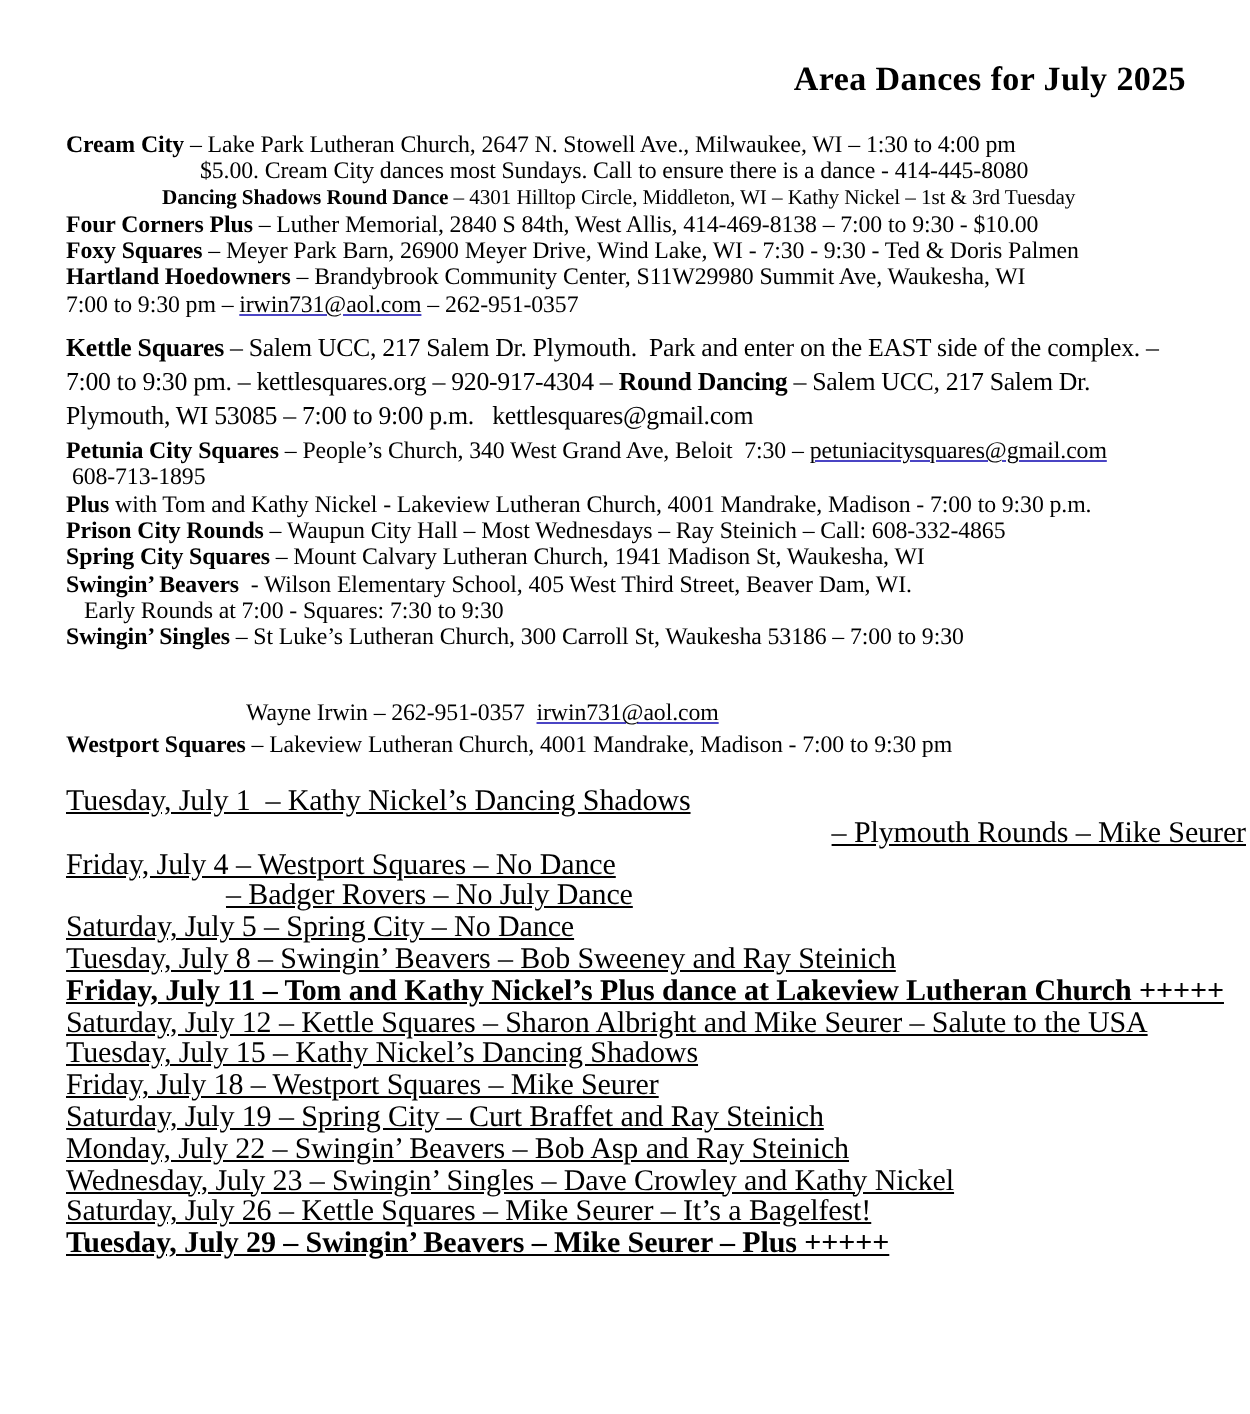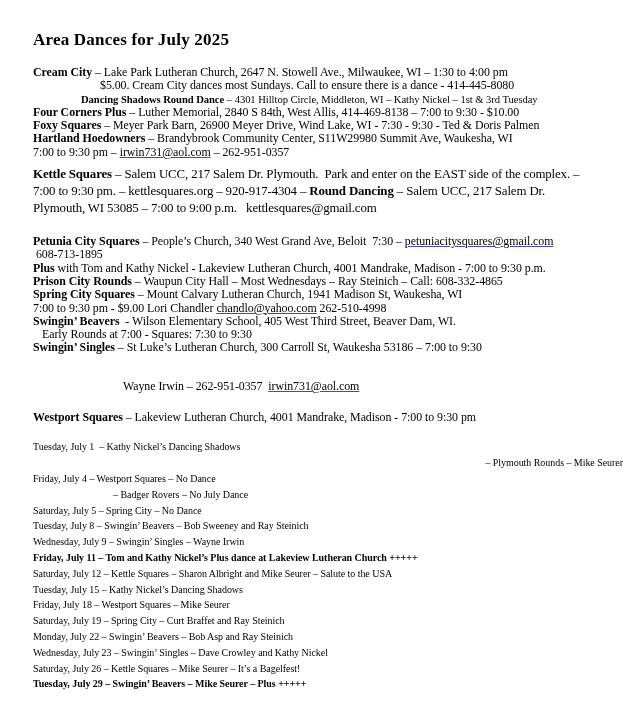--- a/index.html
+++ b/index.html
@@ -5,47 +5,48 @@
   html, body { margin: 0; padding: 0; }
   body {
     width: 625px; height: 707px;
     background: #ffffff;
     color: #000000;
     font-family: "Liberation Serif", "DejaVu Serif", serif;
     overflow: hidden;
   }
   .page { padding: 30px 2px 0 33px; }
   .title {
-    text-align: left;
+    text-align: right;
     font-weight: bold;
     font-size: 17px;
     margin: 0 30px 16px 0;
     letter-spacing: 0.2px;
   }
   .line {
     white-space: pre-wrap;
     font-size: 11.9px;
     line-height: 13.3px;
     letter-spacing: -0.05px;
   }
   .venues { margin-bottom: 0; }
   .small  { font-size: 10.6px; margin-left: 48px; }
   .large  { font-size: 12.9px; line-height: 17px; letter-spacing: -0.15px; }
   .gap-top     { margin-top: 7px; }
-  .gap-top-sm  { margin-top: 18px; }
+  .gap-top-sm  { margin-top: 2px; }
   .indent-dollar { padding-left: 67px; }
   .indent-early  { padding-left: 9px; }
   .indent-wayne  { padding-left: 90px; margin-top: 25px; }
   .indent-cont1  { padding-left: 88px; text-align: right; }
   .indent-cont2  { padding-left: 80px; }
   .schedule { margin-top: 15px; }
   .schedule .line {
-    font-size: 10px;
+    font-size: 15px;
     line-height: 15.8px;
     letter-spacing: -0.05px;
+    text-decoration: underline;
   }
   .bold-line { font-weight: bold; }
   b, .b { font-weight: bold; }
   a.email-link {
     color: #000000;
     text-decoration: underline;
     text-decoration-color: var(--link-underline, #4a44c4);
     text-decoration-thickness: 1px;
     cursor: pointer;
   }
@@ -64,35 +65,33 @@
       <div class="line"><span class="b">Hartland Hoedowners</span><span> – Brandybrook Community Center, S11W29980 Summit Ave, Waukesha, WI</span></div>
       <div class="line"><span>7:00 to 9:30 pm – </span><a class="email-link" href="#">irwin731@aol.com</a><span> – 262-951-0357</span></div>
       <div class="line large gap-top"><span class="b">Kettle Squares</span><span> – Salem UCC, 217 Salem Dr. Plymouth.  Park and enter on the EAST side of the complex. –</span></div>
       <div class="line large"><span>7:00 to 9:30 pm. – kettlesquares.org – 920-917-4304 – </span><span class="b">Round Dancing</span><span> – Salem UCC, 217 Salem Dr.</span></div>
       <div class="line large"><span>Plymouth, WI 53085 – 7:00 to 9:00 p.m.   kettlesquares@gmail.com</span></div>
       <div class="line gap-top-sm"><span class="b">Petunia City Squares</span><span> – People’s Church, 340 West Grand Ave, Beloit  7:30 – </span><a class="email-link" href="#">petuniacitysquares@gmail.com</a></div>
       <div class="line"><span> 608-713-1895</span></div>
       <div class="line"><span class="b">Plus</span><span> with Tom and Kathy Nickel - Lakeview Lutheran Church, 4001 Mandrake, Madison - 7:00 to 9:30 p.m.</span></div>
       <div class="line"><span class="b">Prison City Rounds</span><span> – Waupun City Hall – Most Wednesdays – Ray Steinich – Call: 608-332-4865</span></div>
       <div class="line"><span class="b">Spring City Squares</span><span> – Mount Calvary Lutheran Church, 1941 Madison St, Waukesha, WI</span></div>
-      <div class="line"><span>7:00 to 9:30 pm - $9.00 Lori Chandler </span><a class="email-link" href="#">chandlo@yahoo.com</a><span> 262-510-4998</span></div>
       <div class="line"><span class="b">Swingin’ Beavers</span><span>  - Wilson Elementary School, 405 West Third Street, Beaver Dam, WI.</span></div>
       <div class="line indent-early"><span>Early Rounds at 7:00 - Squares: 7:30 to 9:30</span></div>
       <div class="line"><span class="b">Swingin’ Singles</span><span> – St Luke’s Lutheran Church, 300 Carroll St, Waukesha 53186 – 7:00 to 9:30</span></div>
       <div class="line indent-wayne"><span>Wayne Irwin – 262-951-0357  </span><a class="email-link" href="#">irwin731@aol.com</a></div>
       <div class="line gap-top-sm"><span class="b">Westport Squares</span><span> – Lakeview Lutheran Church, 4001 Mandrake, Madison - 7:00 to 9:30 pm</span></div>
     </div>
   <div class="schedule" id="schedule">
       <div class="line"><span>Tuesday, July 1  – Kathy Nickel’s Dancing Shadows</span></div>
       <div class="line indent-cont1"><span>– Plymouth Rounds – Mike Seurer</span></div>
       <div class="line"><span>Friday, July 4 – Westport Squares – No Dance</span></div>
       <div class="line indent-cont2"><span>– Badger Rovers – No July Dance</span></div>
       <div class="line"><span>Saturday, July 5 – Spring City – No Dance</span></div>
       <div class="line"><span>Tuesday, July 8 – Swingin’ Beavers – Bob Sweeney and Ray Steinich</span></div>
-      <div class="line"><span>Wednesday, July 9 – Swingin’ Singles – Wayne Irwin</span></div>
       <div class="line bold-line"><span>Friday, July 11 – Tom and Kathy Nickel’s Plus dance at Lakeview Lutheran Church +++++</span></div>
       <div class="line"><span>Saturday, July 12 – Kettle Squares – Sharon Albright and Mike Seurer – Salute to the USA</span></div>
       <div class="line"><span>Tuesday, July 15 – Kathy Nickel’s Dancing Shadows</span></div>
       <div class="line"><span>Friday, July 18 – Westport Squares – Mike Seurer</span></div>
       <div class="line"><span>Saturday, July 19 – Spring City – Curt Braffet and Ray Steinich</span></div>
       <div class="line"><span>Monday, July 22 – Swingin’ Beavers – Bob Asp and Ray Steinich</span></div>
       <div class="line"><span>Wednesday, July 23 – Swingin’ Singles – Dave Crowley and Kathy Nickel</span></div>
       <div class="line"><span>Saturday, July 26 – Kettle Squares – Mike Seurer – It’s a Bagelfest!</span></div>
       <div class="line bold-line"><span>Tuesday, July 29 – Swingin’ Beavers – Mike Seurer – Plus +++++</span></div>
     </div>

